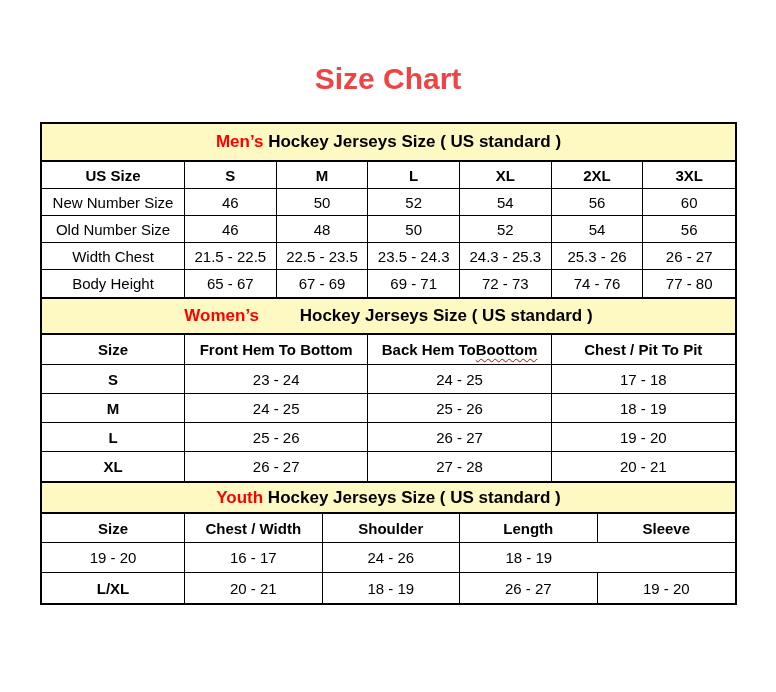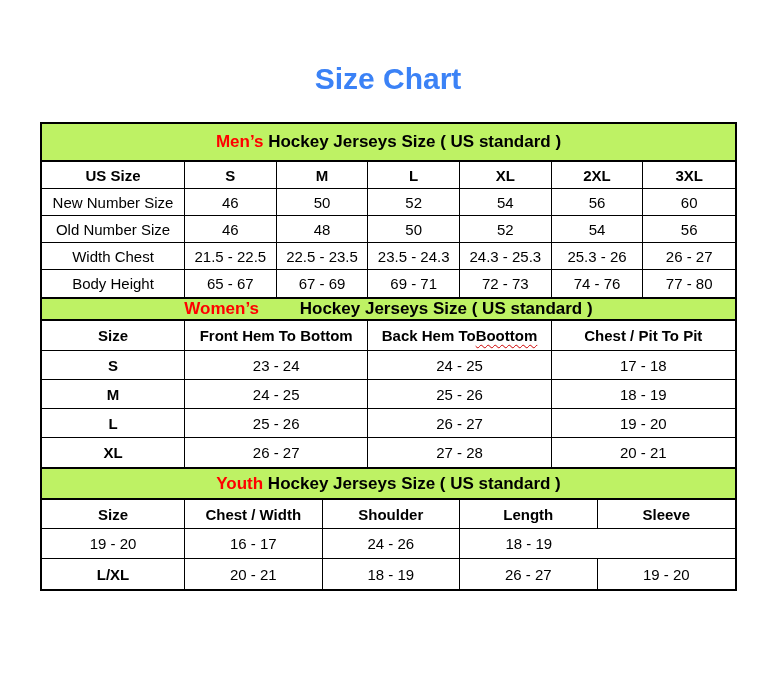--- a/index.html
+++ b/index.html
@@ -2,34 +2,34 @@
 <html><head>
 <meta charset="utf-8">
 <style>
   html,body { margin:0; padding:0; }
   body {
     width:776px; height:692px; background:#ffffff; overflow:hidden; position:relative;
     font-family:"Liberation Sans", sans-serif; color:#000;
   }
   .title {
     position:absolute; top:62px; left:0; width:776px; margin:0;
-    text-align:center; font-size:30px; font-weight:bold; color:#3b82f6;
+    text-align:center; font-size:30px; font-weight:bold; color:#ef4444;
     letter-spacing:0px;
   }
   .chart {
     position:absolute; top:122px; left:40px; width:697px;
     border:2px solid #000; box-sizing:border-box; background:#fff;
   }
   .band {
-    background:#bef264; border-bottom:2px solid #000; box-sizing:border-box;
+    background:#fef9c3; border-bottom:2px solid #000; box-sizing:border-box;
     display:flex; align-items:center; justify-content:center;
     font-size:17px; font-weight:bold; white-space:pre-wrap;
   }
   .band-men   { height:38px; }
-  .band-women { height:24px; border-top:2px solid #000;gap:36px; }
+  .band-women { height:38px; border-top:2px solid #000;gap:36px; }
   .band-youth { height:33px; border-top:2px solid #000;justify-content:center; }
   .red { color:#FF0000; }
   .section { width:100%; }
   .row {
     display:grid; box-sizing:border-box; border-bottom:1px solid #000;
   }
   .section .row:last-child { border-bottom:none; }
   .men   .row { grid-template-columns:143px repeat(6,1fr); height:27px; }
   .women .row { grid-template-columns:143px repeat(3,1fr); height:29px; }
   .women .row:first-child { height:30px; }

